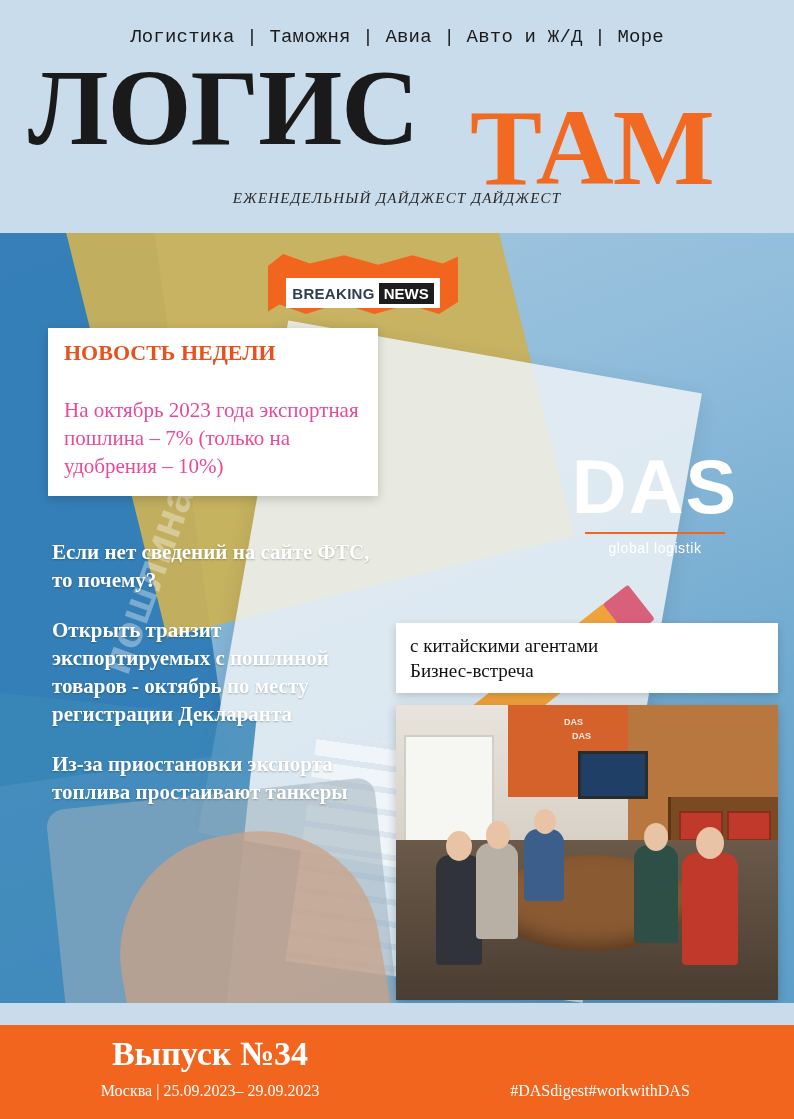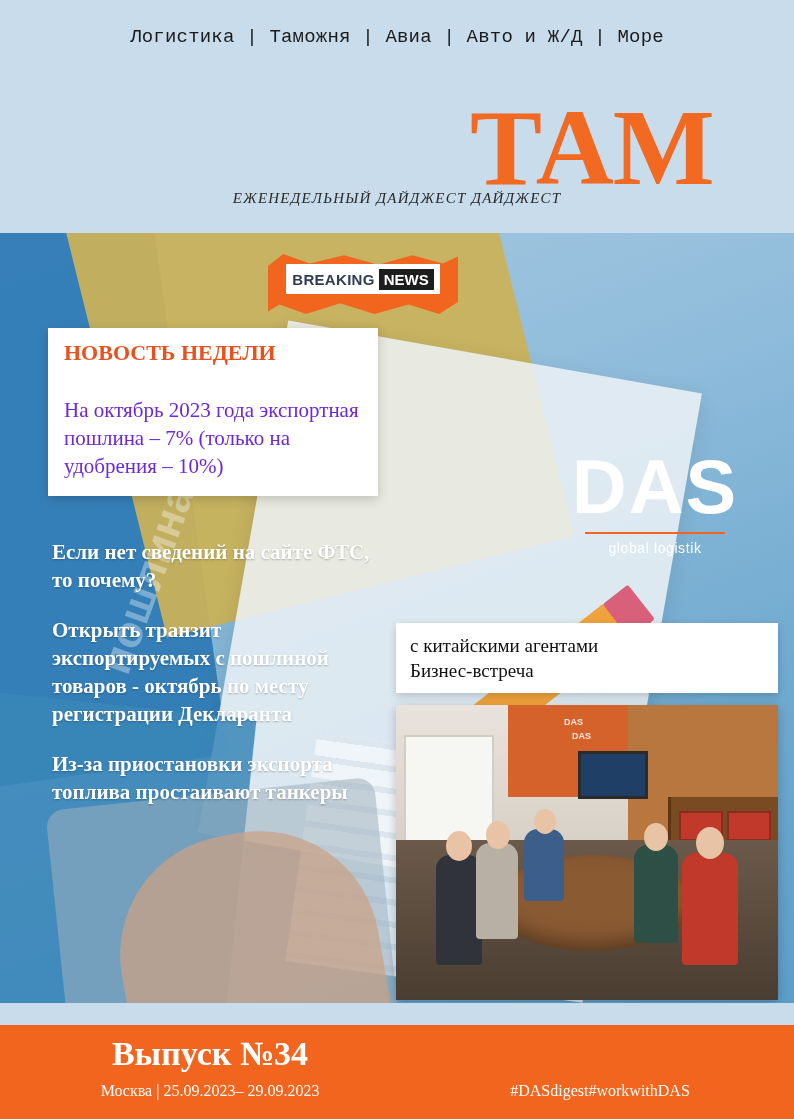--- a/index.html
+++ b/index.html
@@ -200,21 +200,21 @@
     left: 268px; top: 15px;
     width: 190px; height: 72px;
   }
   .breaking .burst {
     position: absolute; left: 0; top: 6px;
     width: 190px; height: 60px;
     background: #f2651f;
     clip-path: polygon(0% 20%, 8% 0%, 22% 16%, 40% 2%, 58% 18%, 76% 2%, 92% 16%, 100% 4%, 100% 80%, 90% 100%, 74% 84%, 56% 100%, 38% 82%, 20% 100%, 6% 84%, 0% 96%);
   }
   .breaking .band {
-    position: absolute; left: 18px; top: 16px;
+    position: absolute; left: 18px; top: 30px;
     width: 154px; height: 30px;
     background: #ffffff;
     display: flex; align-items: center; justify-content: center;
   }
   .breaking .band .b1 {
     font-family: "Liberation Sans", sans-serif;
     font-weight: bold; font-size: 15px;
     color: #2e3d55; letter-spacing: 0.3px;
   }
   .breaking .band .b2 {
@@ -238,21 +238,21 @@
     font-family: "Liberation Serif", serif;
     font-weight: bold;
     font-size: 22px;
     color: #e8511d;
     margin-bottom: 5px;
   }
   .news-box .body {
     font-family: "Liberation Serif", serif;
     font-size: 21px;
     line-height: 28px;
-    color: #6d28d9;
+    color: #ec4899;
     margin-top: 30px;
   }
 
   
   .headlines {
     position: absolute;
     left: 52px; top: 305px;
     width: 320px;
   }
   .headline {
@@ -428,20 +428,21 @@
   }
 </style>
 </head>
 <body>
 
 <div class="page">
 
   <div class="header">
     <div class="header-tagline">Логистика | Таможня | Авиа | Авто и Ж/Д | Море</div>
     <div class="masthead">
+      <span class="masthead-logis">ЛОГИС</span>
       <span class="masthead-tam">ТАМ</span>
     </div>
     <div class="header-sub">ЕЖЕНЕДЕЛЬНЫЙ ДАЙДЖЕСТ ДАЙДЖЕСТ</div>
   </div>
 
   <div class="main">
     <div class="bg-blue-light"></div>
     <div class="bg-darkblue-left"></div>
     <div class="bg-khaki"></div>
     <div class="bg-paper-white"></div>

